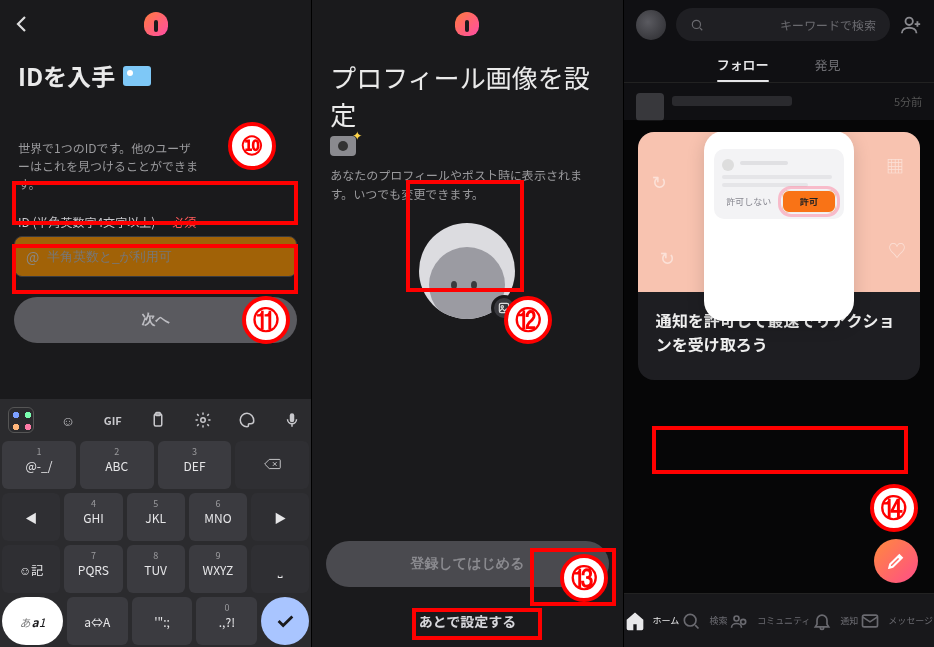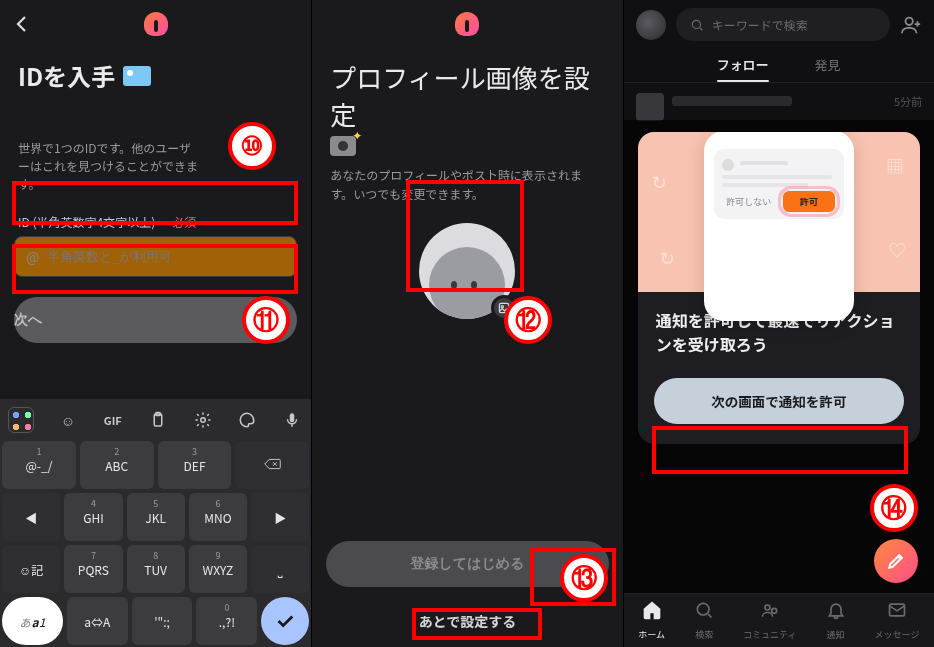--- a/index.html
+++ b/index.html
@@ -87,21 +87,21 @@
   }
   .id-input::placeholder { color: #777; }
   .next-btn {
     margin: 20px 14px 0;
     background: #5a5a5f;
     color: #bdbdc2;
     border: none; border-radius: 26px;
     padding: 14px 0;
     font-size: 14px; font-weight: 600;
     width: calc(100% - 28px);
-    display: block; text-align: left;
+    display: block; text-align: center;
   }
 
   
   .kbd {
     position: absolute; left: 0; right: 0; bottom: 0;
     background: #2b2b2e;
     padding-top: 4px;
   }
   .toolbar {
     display: flex; align-items: center; justify-content: space-between;
@@ -206,21 +206,21 @@
     padding: 8px 12px;
   }
   .s3 .av-sm {
     width: 30px; height: 30px; border-radius: 50%;
     background: radial-gradient(circle at 40% 40%, #5a5a60, #2a2a2e);
   }
   .s3 .search {
     flex: 1;
     background: #1f1f23; border-radius: 18px;
     padding: 8px 14px; color: #6a6a6f; font-size: 12px;
-    display: flex; align-items: center; gap: 8px;
+    display: flex; align-items: center; gap: 8px; justify-content: space-between;
   }
   .s3 .search svg { width:14px; height:14px; stroke:#6a6a6f; fill:none; stroke-width:2; }
   .s3 .addp { width:22px; height:22px; color:#8a8a8f; }
   .s3 .tabs {
     display: flex; justify-content: center; gap: 46px;
     padding: 6px 0 8px; font-size: 13px;
     border-bottom: 1px solid #222;
   }
   .s3 .tab { color: #6b6b70; }
   .s3 .tab.active { color: #e6e6e8; font-weight: 600; position:relative; }
@@ -308,21 +308,21 @@
     display:flex; align-items:center; justify-content:center;
   }
   .fab svg { width:20px; height:20px; stroke:#fff; fill:none; stroke-width:2.5; }
 
   .bottomnav {
     position:absolute; left:0; right:0; bottom:0;
     height:54px; background:#18181b;
     display:flex; align-items:center; justify-content:space-around;
     border-top:1px solid #222;
   }
-  .bn { display:flex; flex-direction:column; align-items:center; gap:8px; color:#6a6a70; font-size:9px; }
+  .bn { display:flex; flex-direction:row; align-items:center; gap:8px; color:#6a6a70; font-size:9px; }
   .bn.active { color:#e8e8ea; }
   .bn svg { width:20px; height:20px; stroke:currentColor; fill:none; stroke-width:2; }
   .bn.active svg { fill: currentColor; }
 
   
   .anno {
     position:absolute; border:4px solid #ff0000;
     pointer-events:none;
   }
   .anno-circ {
@@ -547,21 +547,20 @@
               <div class="line l2"></div>
               <div class="line l3"></div>
             <div class="pill-btns">
               <div class="pb">許可しない</div>
               <div class="pb allow">許可</div>
             </div>
           </div>
         </div>
       </div>
       <h3>通知を許可して最速でリアクションを受け取ろう</h3>
-      <div class="cta">次の画面で通知を許可</div>
     </div>
   </div>
 
   <div class="fab">
     <svg viewBox="0 0 24 24">
         <path d="M4 20l4-1 11-11-3-3L5 16l-1 4zM14 6l3 3"></path>
       </svg>
   </div>
 
   <div class="bottomnav">

